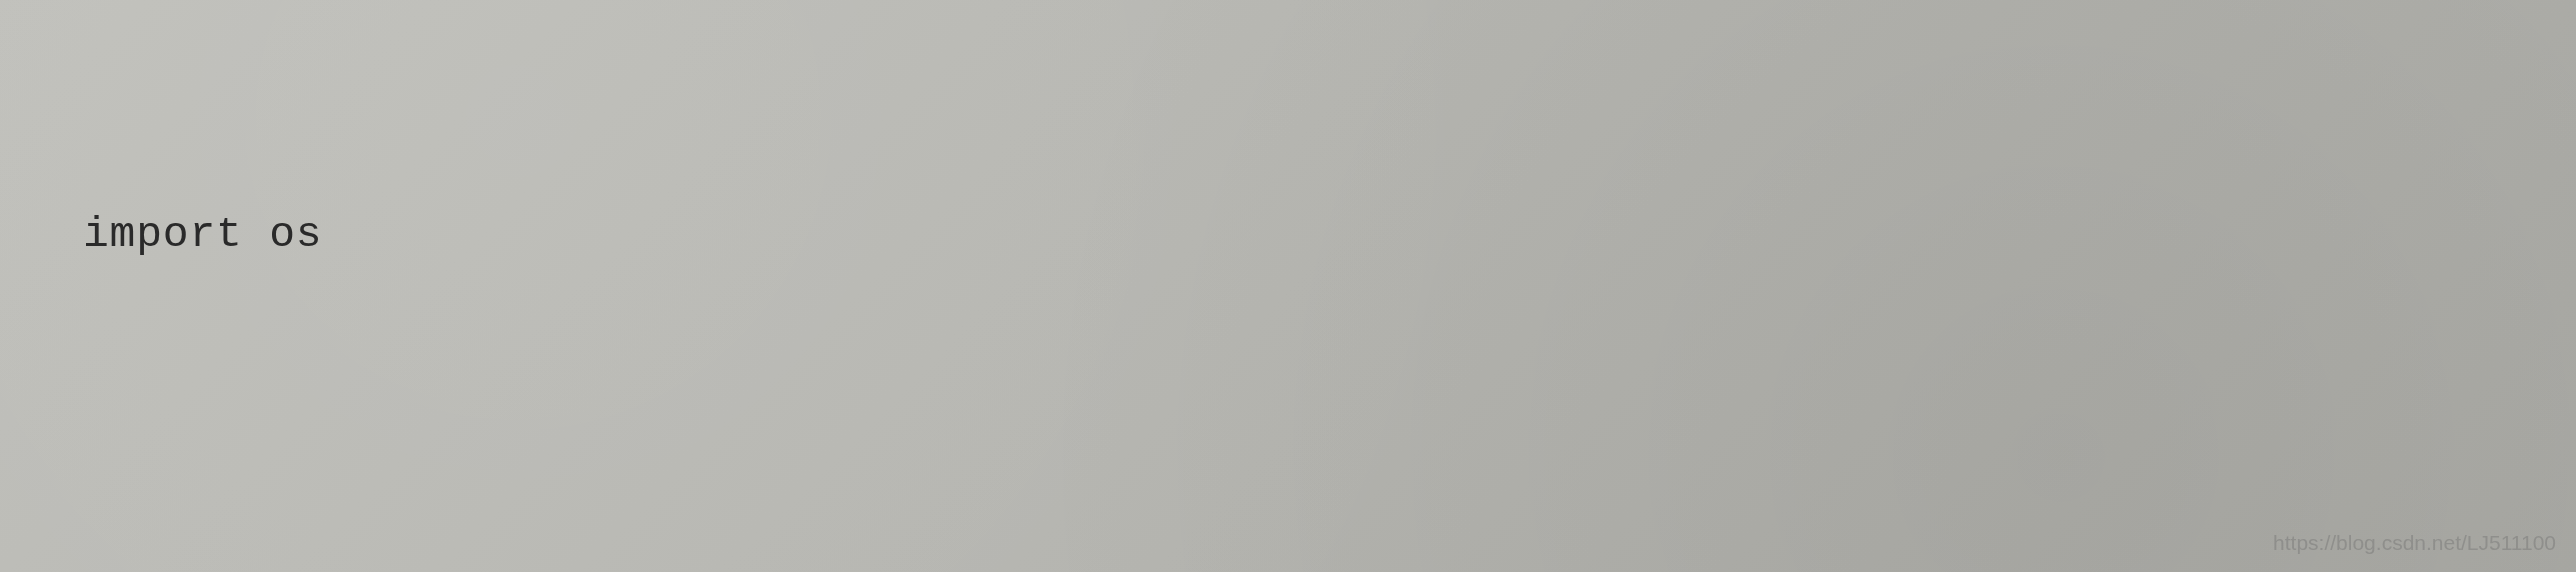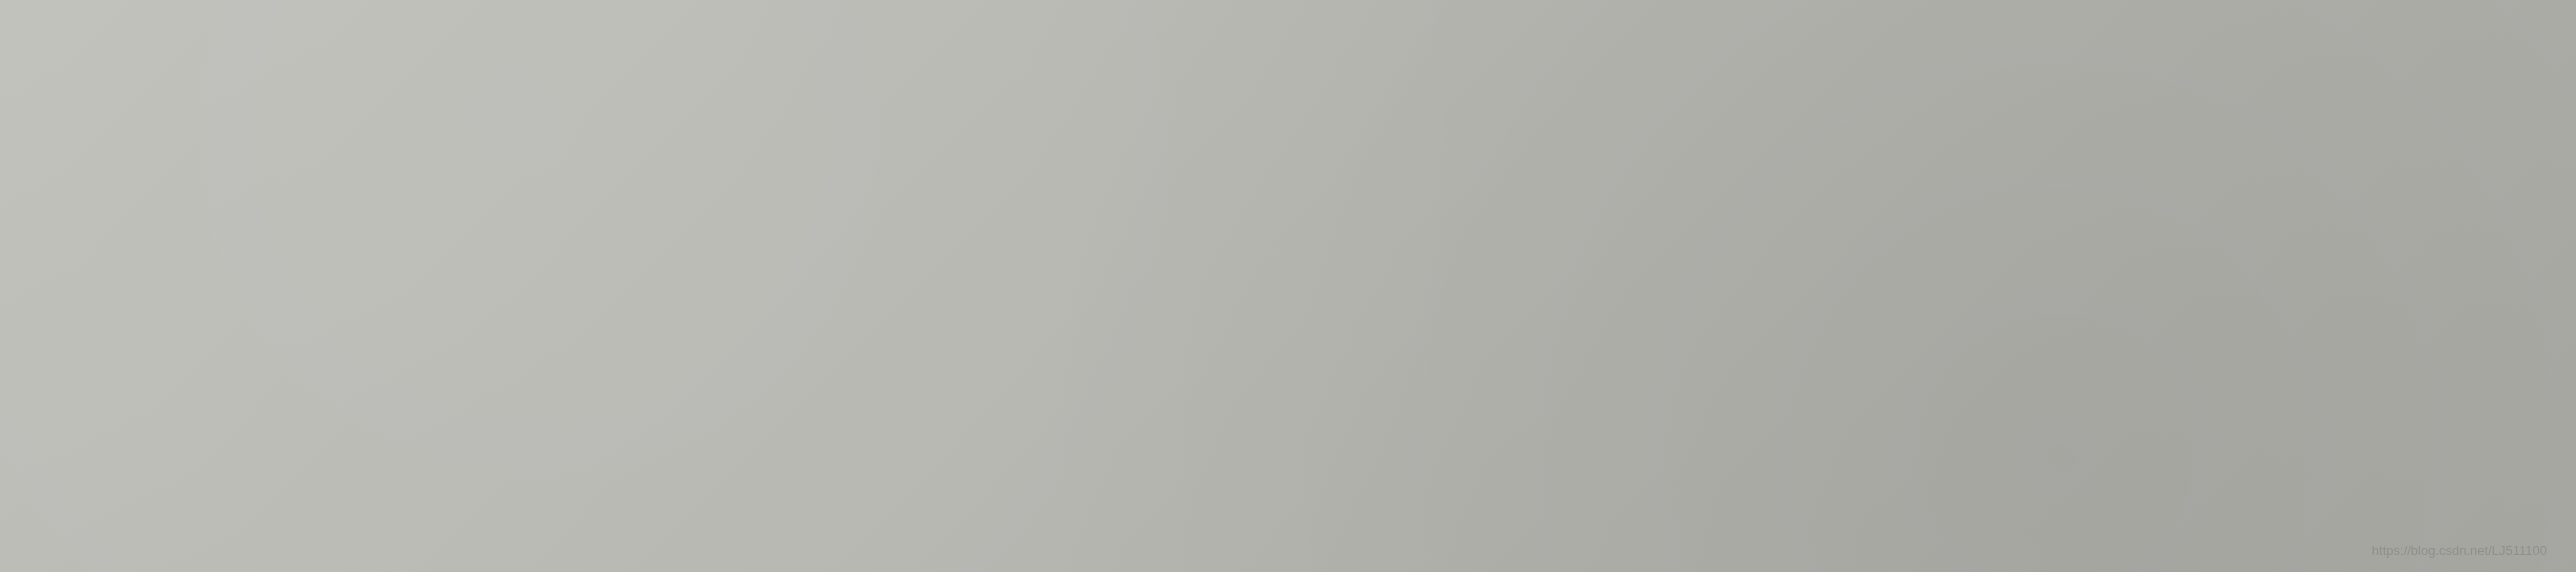--- a/index.html
+++ b/index.html
@@ -41,32 +41,33 @@
       z-index: 1;
     }
     
     .line {
       display: block;
     }
     
     .watermark {
       position: absolute;
       bottom: 8.3px;
-      right: 29px;
+      right: 20px;
       font-family: Arial, sans-serif;
-      font-size: 13px;
+      font-size: 21px;
       color: rgba(100, 100, 100, 0.35);
       letter-spacing: 0;
       z-index: 2;
     }
   </style>
 </head>
 <body>
 
 <div class="code-block">
+  <span class="line">import os</span>
   
   
   
   
 </div>
 
 <div class="watermark">https://blog.csdn.net/LJ511100</div>
 
 
 </body></html>

